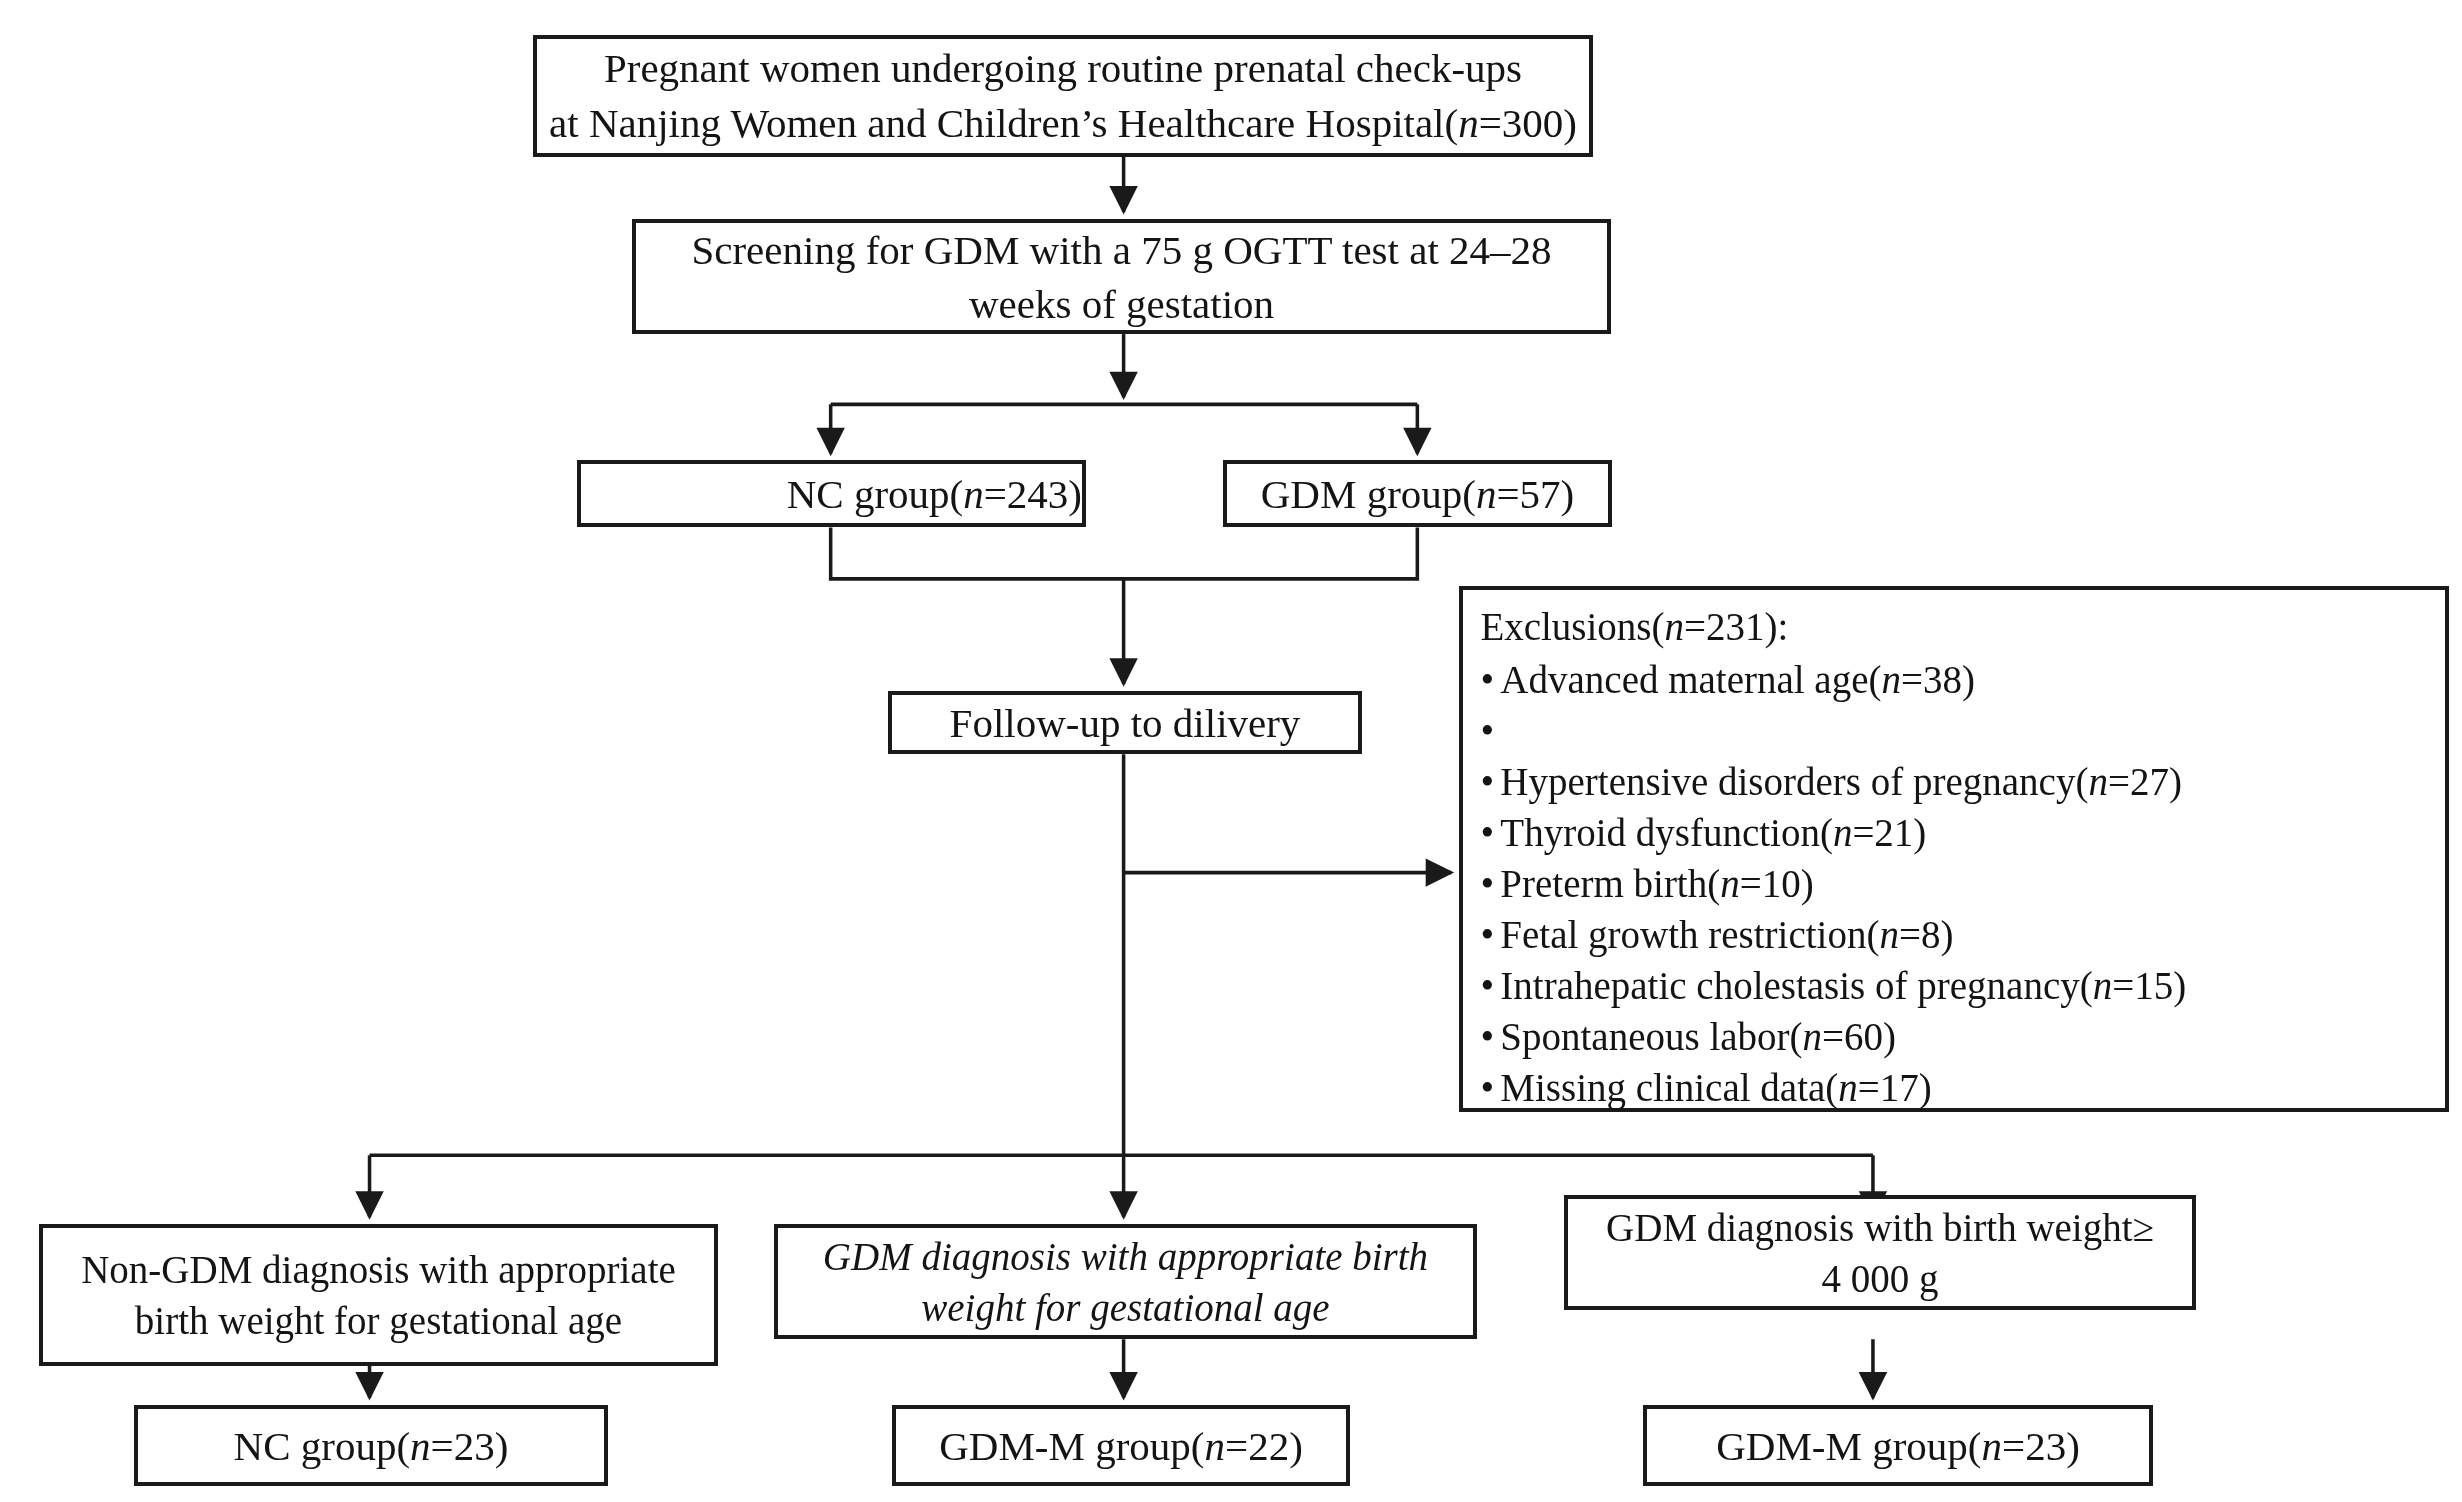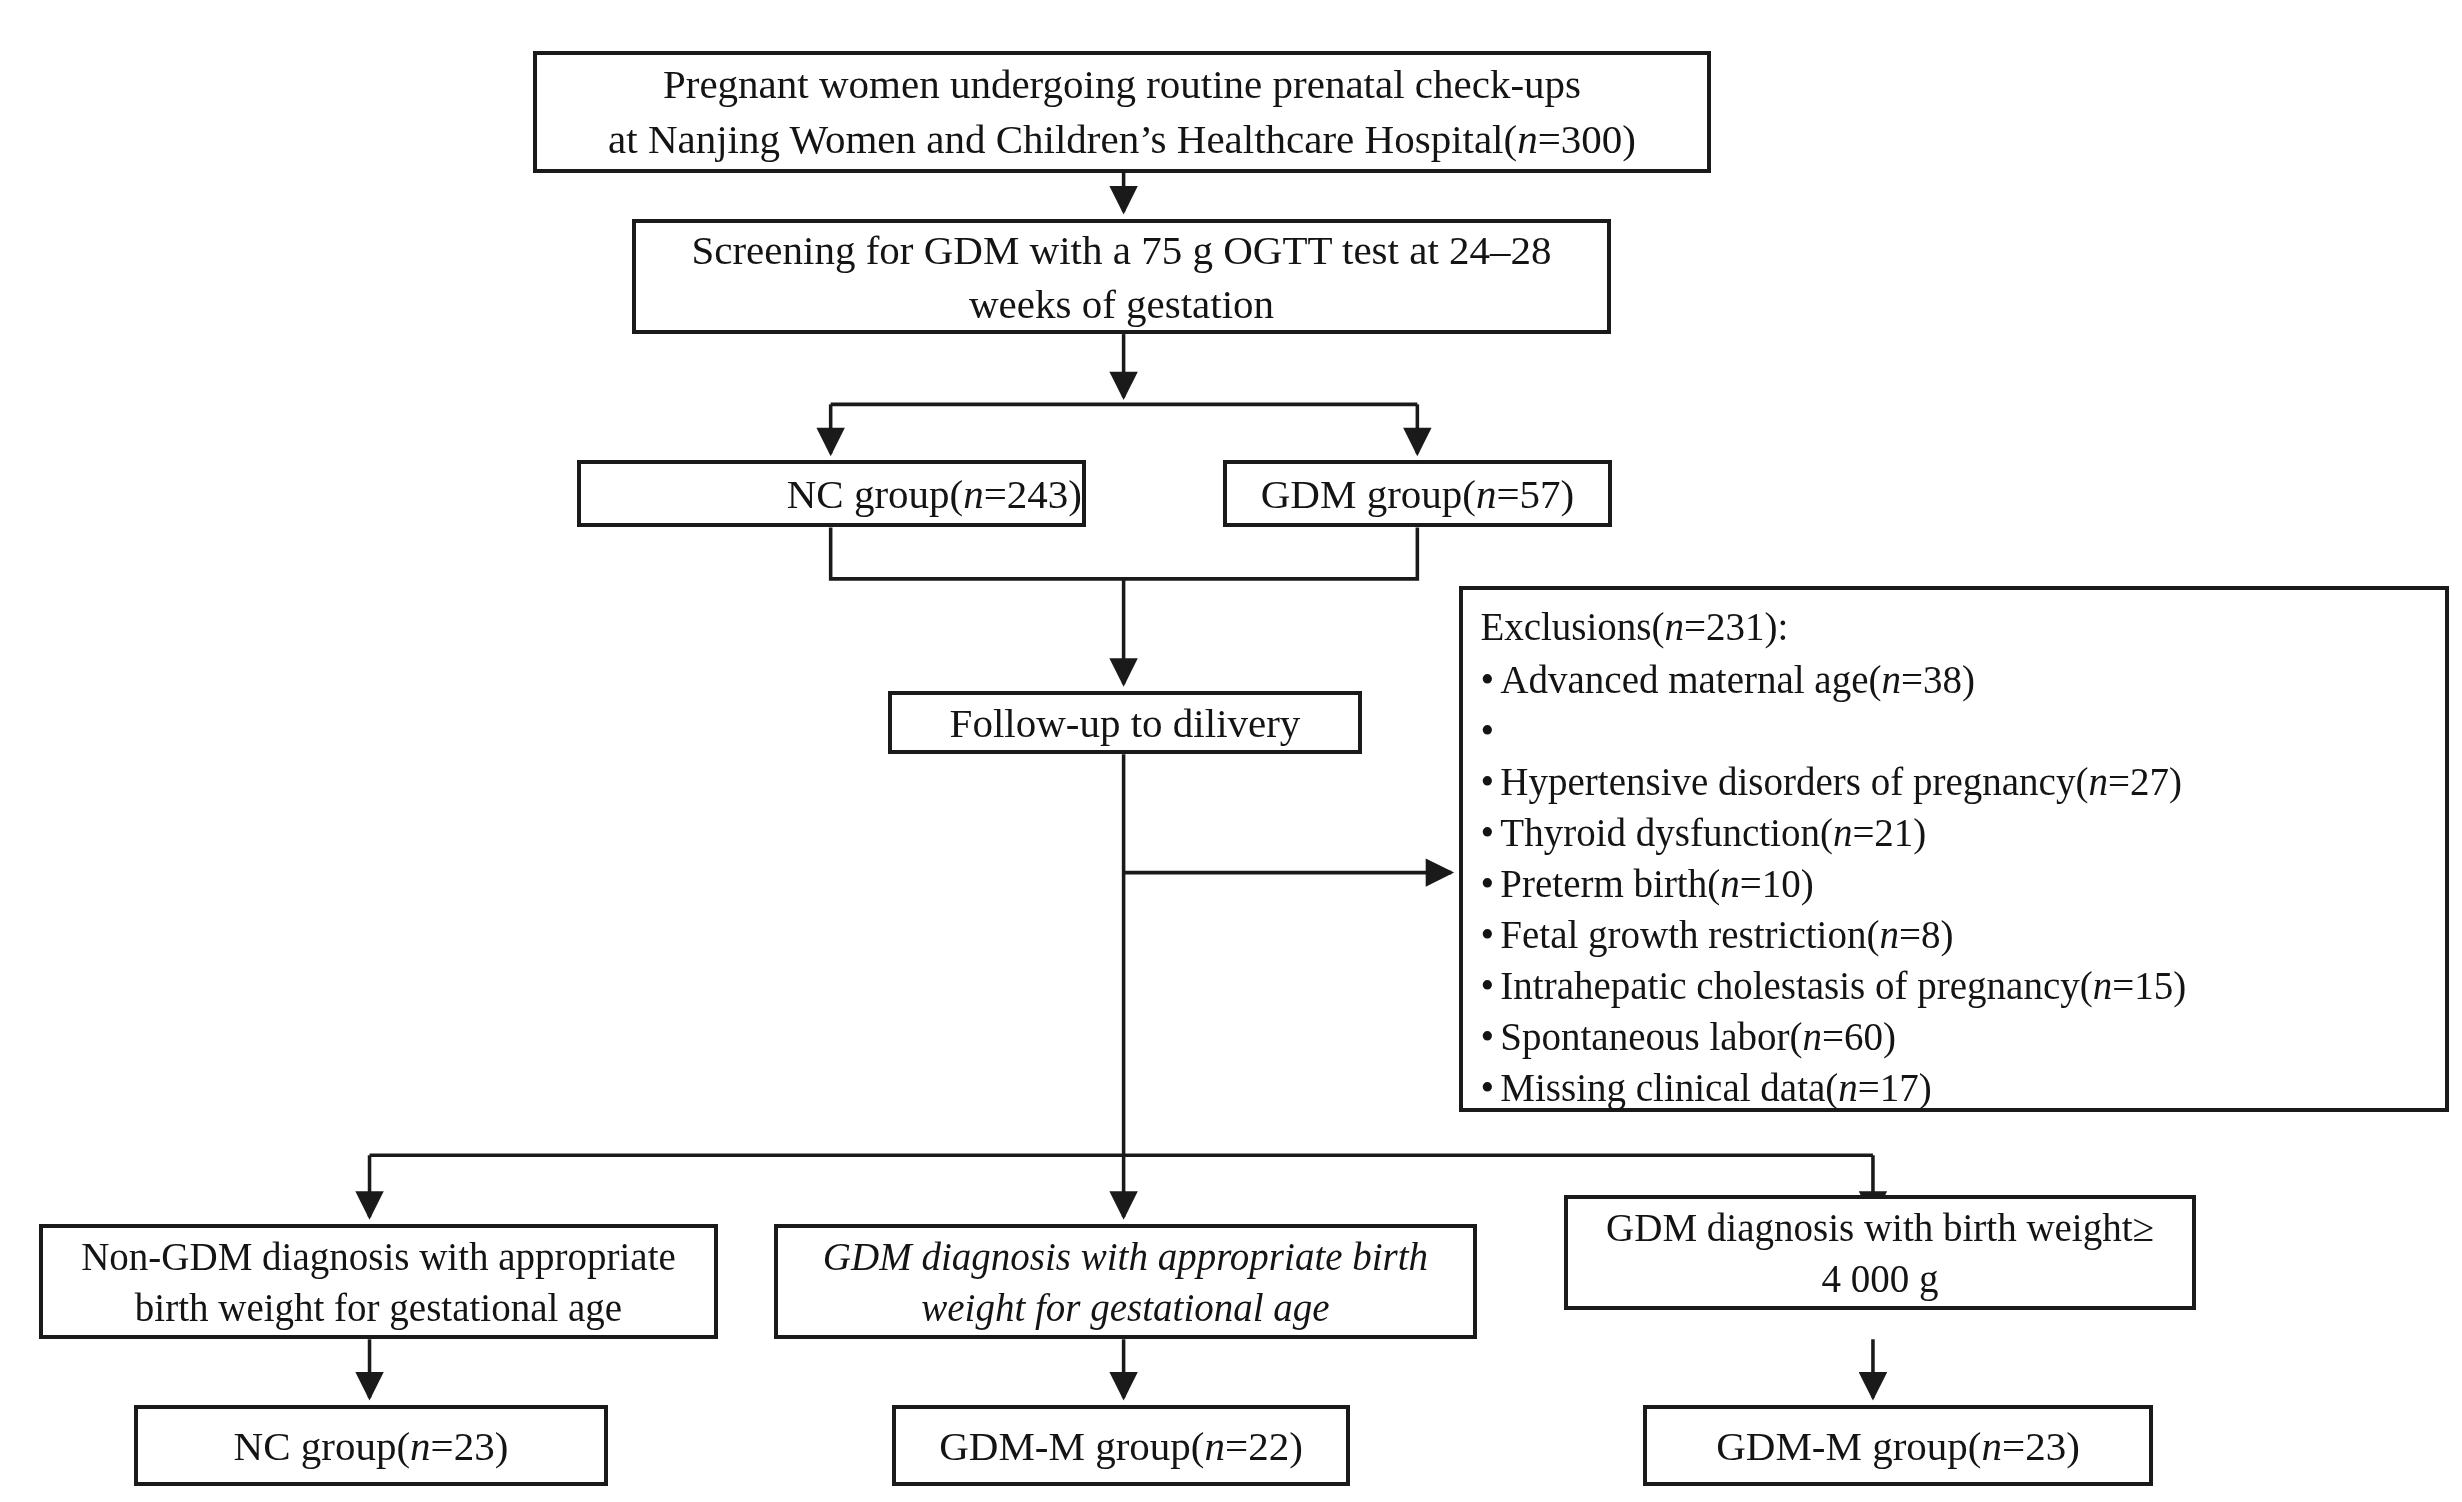--- a/index.html
+++ b/index.html
@@ -30,28 +30,28 @@
     box-sizing: border-box;
     border: 4px solid #1a1a1a;
     background: #ffffff;
     display: flex;
     align-items: center;
     justify-content: center;
     text-align: center;
     white-space: pre-line;
   }
   .node i { font-style: italic; }
-  #n-recruit   { left: 533px;  top: 35px;   width: 1178px; height: 122px; font-size: 41px; line-height: 55px; border-width: 4.7px; margin-top: 16px; }
+  #n-recruit   { left: 533px;  top: 35px;   width: 1060px; height: 122px; font-size: 41px; line-height: 55px; border-width: 4.7px; }
   #n-screen    { left: 632px;  top: 219px;  width: 979px; height: 115px; font-size: 41px; line-height: 54px; }
   #n-nc243     { left: 577px;  top: 460px;  width: 509px;  height: 67px;  font-size: 41px; justify-content: flex-end; }
   #n-gdm57     { left: 1223px; top: 460px;  width: 389px;  height: 67px;  font-size: 41px; text-align: right; }
   #n-follow    { left: 888px; top: 691px;  width: 474px;  height: 63px;  font-size: 41px; }
   #n-excl      { left: 1459px; top: 586px;  width: 990px; height: 526px; font-size: 39px; line-height: 51px;
                  display: block; text-align: left; padding: 11px 17.4px; white-space: normal; }
-  #n-bigleft   { left: 39px;   top: 1224px; width: 679px;  height: 115px; font-size: 39px; line-height: 51px; }
+  #n-bigleft   { left: 39px;   top: 1224px; width: 679px;  height: 142px; font-size: 39px; line-height: 51px; }
   #n-bigmid    { left: 774px;  top: 1224px; width: 703px;  height: 115px; font-size: 39px; line-height: 51px; font-style: italic; }
   #n-bigright  { left: 1564px; top: 1187px; width: 632px;  height: 115px; font-size: 39px; line-height: 51px; margin-top: 8px; }
   #n-smallleft { left: 134px;  top: 1405px; width: 474px;  height: 81px; font-size: 41px; }
   #n-smallmid  { left: 892px; top: 1405px; width: 458px;  height: 81px; font-size: 41px; }
   #n-smallright{ left: 1643px; top: 1405px; width: 510px;  height: 81px; font-size: 41px; }
   .excl-title { margin: 0 0 1.6px 0; }
   .excl-item { display: flex; align-items: baseline; }
   .bullet { margin-right: 6.3px; }
 </style>
 </head>

